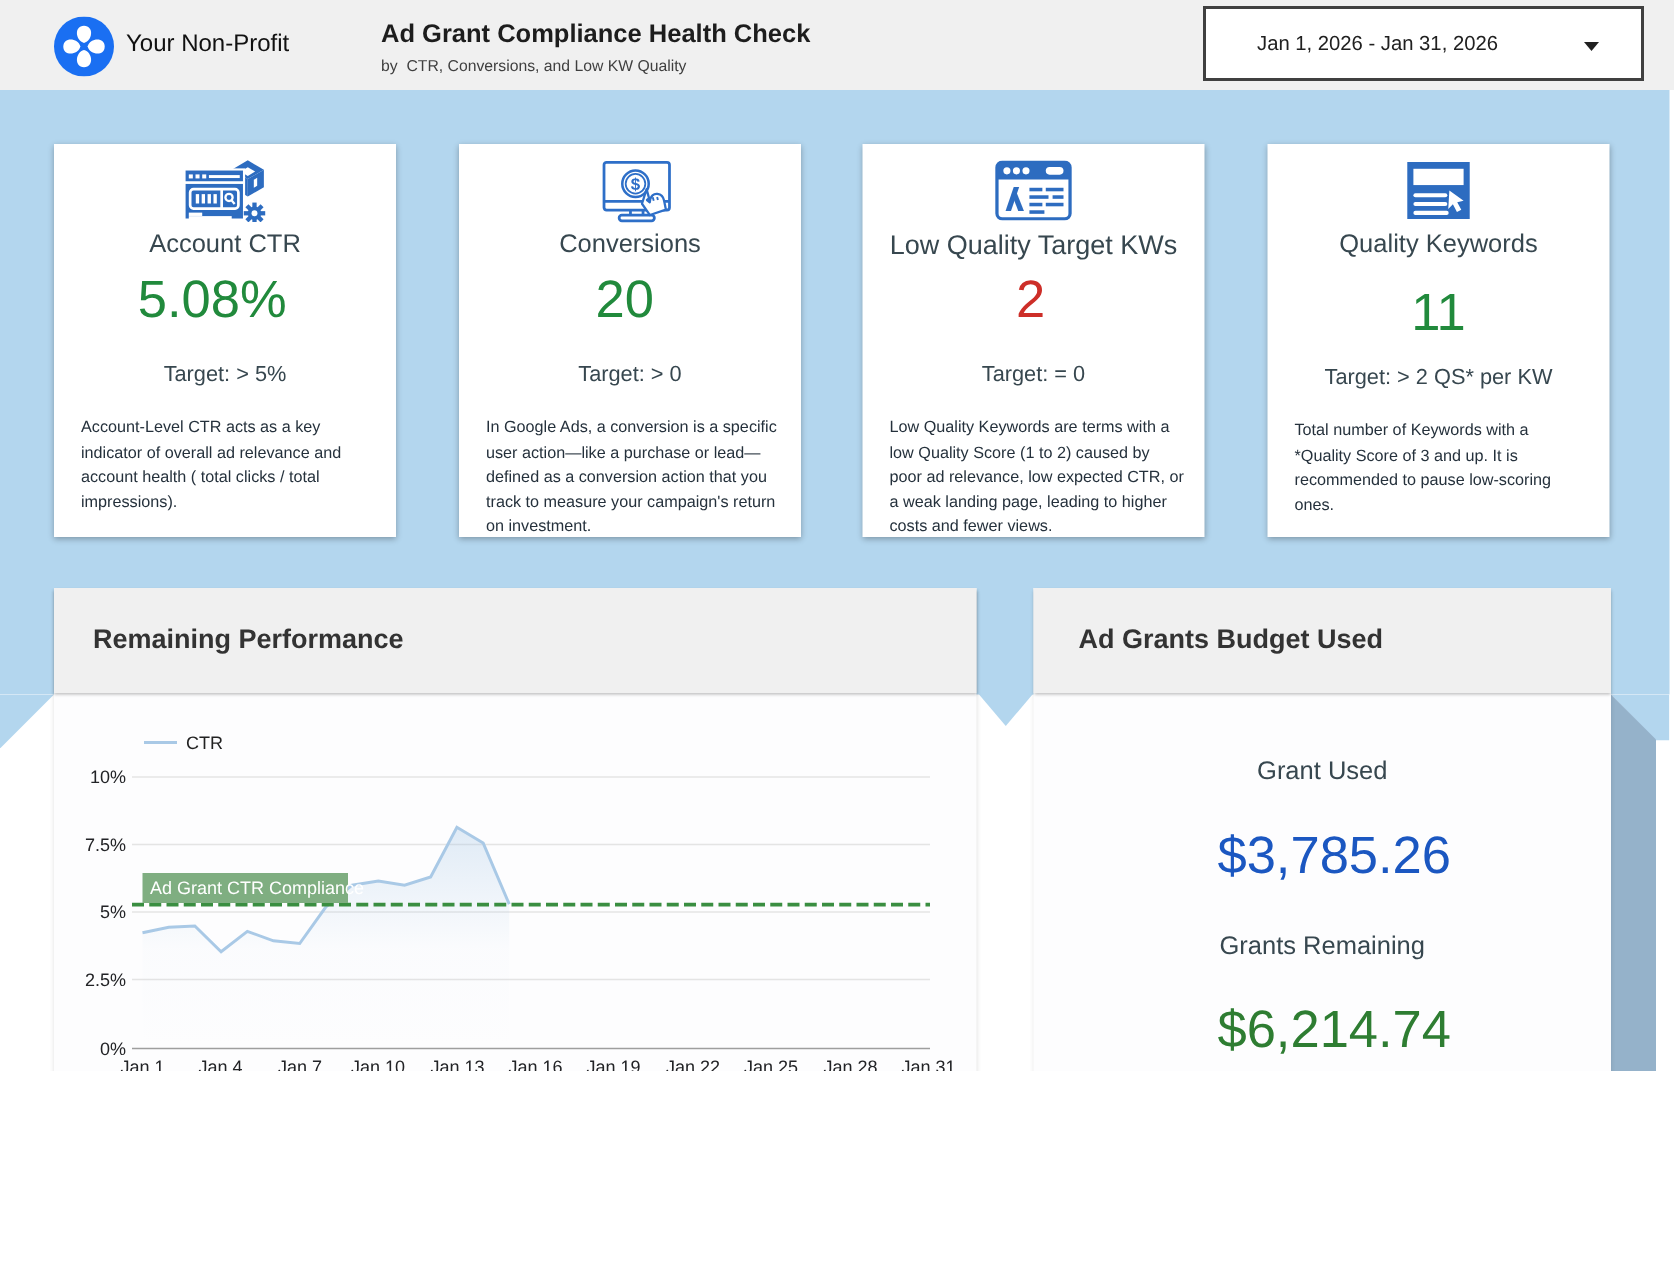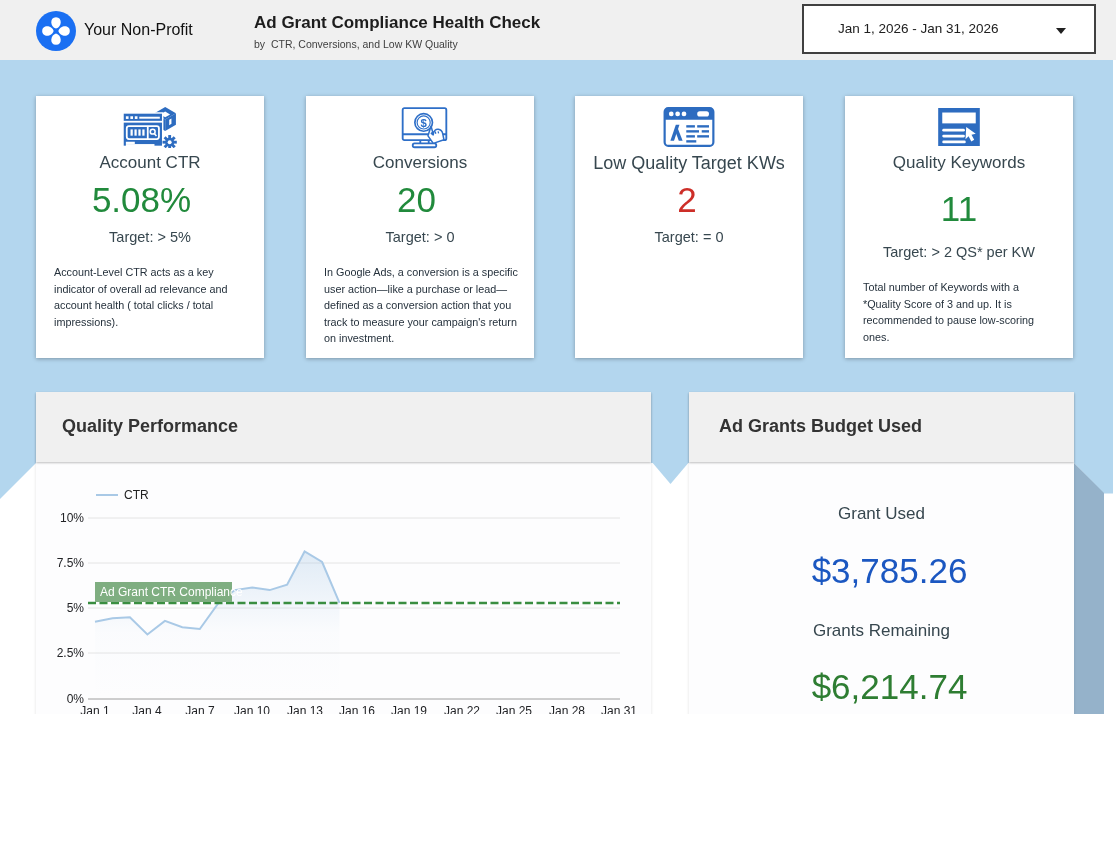--- a/index.html
+++ b/index.html
@@ -21,21 +21,21 @@
   .fold-left { position:absolute; left:0; top:463px; width:36px; height:36px; background:#b3d6ee; clip-path:polygon(0 0, 100% 0, 0 100%); }
   .fold-v { position:absolute; left:651px; top:461px; width:39px; height:23px; background:#b3d6ee; clip-path:polygon(0 0, 100% 0, 50% 100%); }
   .fold-rlight { position:absolute; left:1074px; top:463px; width:39px; height:30.5px; background:#b3d6ee; clip-path:polygon(0 0, 100% 0, 100% 100%, 75.9% 100%); }
   .fold-rdark { position:absolute; left:1074px; top:463px; width:30px; height:268px; background:#95b2ca; clip-path:polygon(0 0, 100% 11.2%, 100% 100%, 0 100%); }
 
   
   .card { position:absolute; top:96px; width:228px; height:262px; background:#fff; box-shadow:0 1px 4px rgba(0,0,0,0.3); text-align:center; }
   .card .ic { height:46px; margin-top:8px; display:flex; align-items:center; justify-content:center; }
   .card .ttl { font-size:17px; line-height:20px; color:#37474f; margin-top:3px; }
   .card .num { font-size:35px; line-height:38px; margin-top:8px; }
-  .card .tgt { font-size:14.5px; line-height:17px; color:#37474f; margin-top:10px; }
+  .card .tgt { font-size:14.5px; line-height:17px; color:#37474f; margin-top:23px; }
   .card .dsc { font-size:10.8px; line-height:16.5px; color:#25313c; text-align:left; margin:18px 0 0 18px; white-space:nowrap; }
   .green { color:#218a3c; }
   .red { color:#cd2e28; }
 
   
   .panel { position:absolute; top:392px; background:#fdfdfe; border-bottom:1px solid #b7c6d3; box-shadow:0 2px 3px rgba(0,0,0,0.12); }
   .phdr { position:absolute; left:0; top:0; width:100%; height:70px; background:#f0f0f0; box-shadow:0 1px 2px rgba(0,0,0,0.25); }
   .phdr span { position:absolute; left:26px; top:24px; font-size:18px; font-weight:bold; color:#333; }
   #panelL { left:36px; width:615px; height:361px; }
   #panelR { left:689px; width:385px; height:361px; } #panelR .phdr span { left:30px; }
@@ -161,41 +161,42 @@
         <rect x="42" y="25.5" width="8" height="2.6"></rect>
         <rect x="25" y="31" width="9.5" height="2.6"></rect>
         <rect x="37" y="31" width="13" height="2.6"></rect>
         <rect x="25" y="36.5" width="11" height="2.6"></rect>
       </g>
     </svg>
       </div>
     <div class="ttl" style="font-size:18px;">Low Quality Target KWs</div>
     <div class="num red" style="margin-right:4px;">2</div>
     <div class="tgt">Target: = 0</div>
+    <div class="dsc">Low Quality Keywords are terms with a<br>low Quality Score (1 to 2) caused by<br>poor ad relevance, low expected CTR, or<br>a weak landing page, leading to higher<br>costs and fewer views.</div>
   </div>
   <div class="card" style="left:845px;">
     <div class="ic">
         <svg width="44" height="38" viewBox="0 0 46 42" id="ic4">
       <rect x="0" y="0" width="46" height="42" fill="#2d6cc0"></rect>
       <rect x="4.5" y="5" width="37" height="12" fill="#fff"></rect>
       <rect x="4.5" y="23" width="25" height="3" rx="1.5" fill="#fff"></rect>
       <rect x="4.5" y="29.5" width="25" height="3" rx="1.5" fill="#fff"></rect>
       <rect x="4.5" y="36" width="26" height="3" rx="1.5" fill="#fff"></rect>
       <path d="M31 21 L41.5 28.5 L36.8 29.6 L39.8 35.2 L36.6 36.9 L33.6 31.2 L30.2 34.6 Z" fill="#fff"></path>
     </svg>
       </div>
     <div class="ttl">Quality Keywords</div>
     <div class="num green" style="margin-top:17px;">11</div>
     <div class="tgt" style="margin-top:16px;">Target: &gt; 2 QS* per KW</div>
     <div class="dsc">Total number of Keywords with a<br>*Quality Score of 3 and up. It is<br>recommended to pause low-scoring<br>ones.</div>
   </div>
 
   <div class="panel" id="panelL">
     <div class="phdr">
-        <span>Quality Performance</span>
+        <span>Remaining Performance</span>
       </div>
     <svg width="615" height="290" viewBox="0 0 615 290" style="position:absolute;left:0;top:70px;" id="chart">
       <defs>
         <linearGradient id="ag" x1="0" y1="0" x2="0" y2="1">
           <stop offset="0" stop-color="#a9c9e6" stop-opacity="0.35"></stop>
           <stop offset="0.55" stop-color="#a9c9e6" stop-opacity="0.03"></stop>
           <stop offset="1" stop-color="#a9c9e6" stop-opacity="0"></stop>
         </linearGradient>
       </defs>
 

